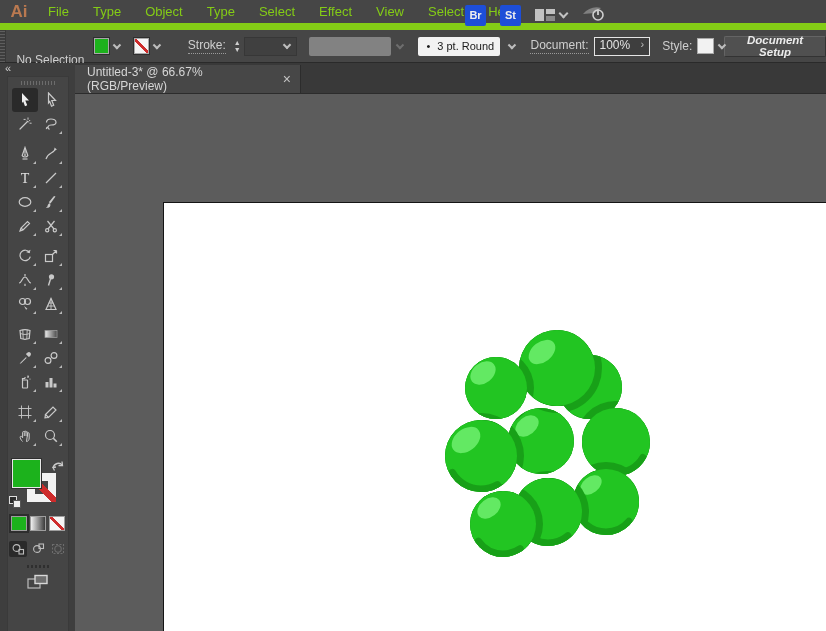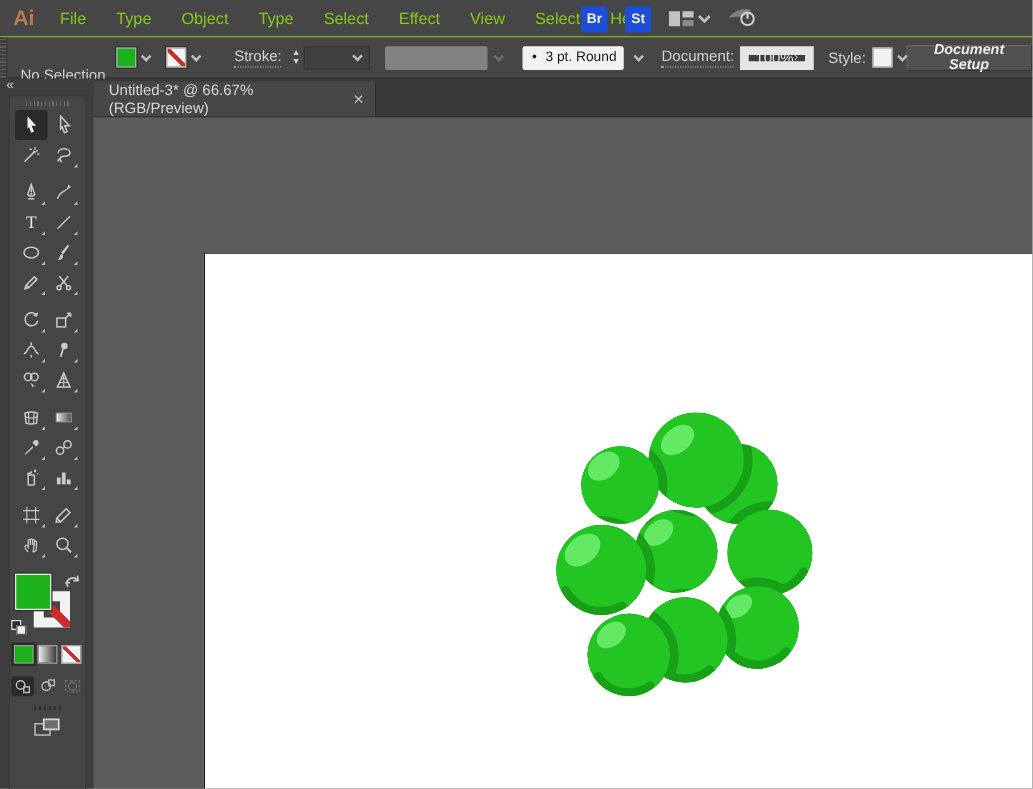--- a/index.html
+++ b/index.html
@@ -2,21 +2,21 @@
 <html><head>
 <meta charset="utf-8">
 <style>
   * { margin:0; padding:0; box-sizing:border-box; }
   html,body { width:826px; height:631px; overflow:hidden; }
   body { font-family:"Liberation Sans", sans-serif; background:#5C5C5C; position:relative; }
   .page { position:absolute; inset:0; }
 
   
   .menubar { position:absolute; left:0; top:0; width:826px; height:30px; background:#464646;
-             border-bottom:1px solid #84cc16; display:flex; align-items:center; }
+             border-bottom:7px solid #84cc16; display:flex; align-items:center; }
   .logo { width:34px; text-align:center; font-weight:bold; font-size:17px; color:#BA7950; margin-left:2px; }
   .menu { display:flex; height:100%; align-items:center; }
   .menu-item { color:#84cc16; font-size:13px; padding:0 12px; line-height:30px; cursor:default; }
   .mb-right { position:absolute; left:465px; top:0; height:30px; display:flex; align-items:center; gap:14px; }
   .sq-btn { width:21px; height:21px; background:#1d4ed8; color:#EFEFEF; font-size:11px; font-weight:bold;
             display:flex; align-items:center; justify-content:center; border-radius:2px; }
   .ws { display:flex; align-items:center; gap:5px; }
   .chev { width:7px; height:7px; border-right:2px solid #C2C2C2; border-bottom:2px solid #C2C2C2;
           transform:rotate(45deg); margin-top:-4px; display:inline-block; }
 
@@ -33,22 +33,22 @@
   .chev-sm { width:6px; height:6px; border-right:2px solid #BDBDBD; border-bottom:2px solid #BDBDBD;
              transform:rotate(45deg); margin:-2px 0 0 5px; display:inline-block; }
   .stepper { display:flex; flex-direction:column; justify-content:center; line-height:7px; font-size:7px; color:#CFCFCF; margin-left:8px; }
   .dd-dark { width:58px; height:19px; background:#404040; border:1px solid #373737; display:flex; align-items:center;
              justify-content:flex-end; padding-right:6px; margin-left:3px; }
   .wprofile { width:92px; height:19px; background:#828282; border-radius:2px; margin-left:12px; }
   .chev-dis { width:6px; height:6px; border-right:2px solid #6E6E6E; border-bottom:2px solid #6E6E6E;
               transform:rotate(45deg); margin:-2px 0 0 6px; display:inline-block; }
   .brush-field { width:90px; height:19px; background:#F2F2F2; border-radius:2px; color:#1A1A1A; font-size:11px;
                  display:flex; align-items:center; gap:7px; padding-left:8px; margin-left:16px; }
-  .opfield { width:62px; height:19px; background:#3E3E3E; border:7px solid #e5e5e5; color:#E2E2E2;
-             display:flex; align-items:center; padding:0 5px; margin-left:5px; }
+  .opfield { width:62px; height:19px; background:#3E3E3E; border:1px solid #e5e5e5; color:#E2E2E2;
+             display:flex; padding:0 5px; margin-left:5px; }
   .opfield .arr { margin-left:auto; color:#BDBDBD; font-size:11px; }
   .stswatch { width:18px; height:16px; background:#F2F2F2; border:1px solid #A9A9A9; margin-left:5px; }
   .btn { height:21px; background:#505050; border:1px solid #646464; border-bottom-color:#333; border-right-color:#333;
          border-radius:2px; color:#ECECEC; font-size:11.5px; font-weight:bold; display:flex; align-items:center;
          justify-content:center; padding:0 9px; }
   .docsetup { margin-left:auto; margin-right:0; min-width:88px;font-style:italic; }
 
   
   .tabbar { position:absolute; left:75px; top:63px; right:0; height:31px; background:#393939; border-bottom:1px solid #2C2C2C; }
   .tab { position:absolute; left:0; top:2px; bottom:0; width:226px; background:#474747; border-right:1px solid #2C2C2C;

